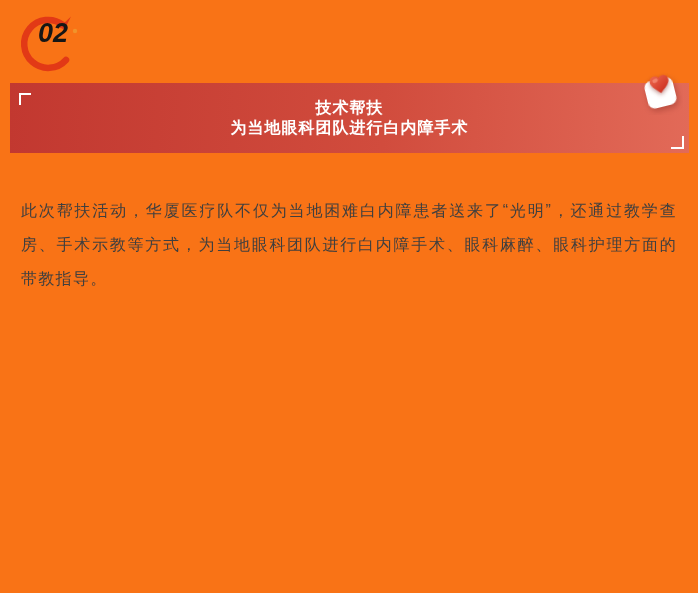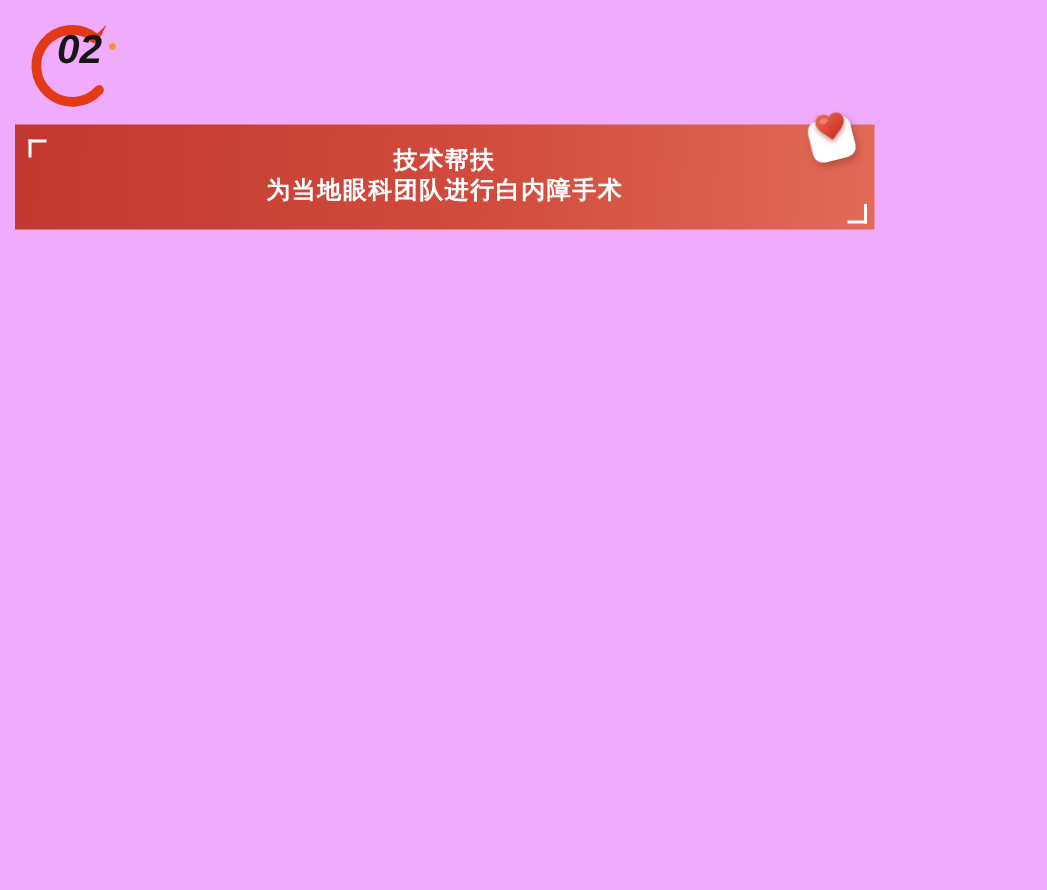--- a/index.html
+++ b/index.html
@@ -1,30 +1,30 @@
 <!DOCTYPE html>
 <html><head>
 <meta charset="utf-8">
 <style>
   html,body{margin:0;padding:0;background:#ffffff;}
   .page{
-    position:relative;width:698px;height:593px;background:#f0abfc;
+    position:relative;width:698px;height:593px;background:#f97316;
     font-family:"Liberation Sans","DejaVu Sans",sans-serif;overflow:hidden;
   }
   
   .badge{position:absolute;left:10px;top:8px;width:80px;height:66px;}
   .badge svg{position:absolute;left:0;top:0;}
   .badge-num{
     position:absolute;left:20px;top:12px;width:46px;
     font-size:27px;font-weight:bold;font-style:italic;
     color:#161616;line-height:1;letter-spacing:0;text-align:center;
   }
   
   .banner{
-    position:absolute;left:10px;top:83px;width:573px;height:70px;
+    position:absolute;left:10px;top:83px;width:679px;height:70px;
     background:linear-gradient(93deg,#c23830 0%,#d14c3d 55%,#e26a58 100%);
     color:#ffffff;text-align:center;box-sizing:border-box;padding-top:15px;
   }
   .banner-line{
     font-size:16px;font-weight:bold;line-height:20px;letter-spacing:1px;
   }
   .br-tl{
     position:absolute;left:9px;top:10px;width:10px;height:10px;
     border-left:2.5px solid #ffffff;border-top:2.5px solid #ffffff;
   }
@@ -80,15 +80,16 @@
         </g>
         <g transform="translate(11,6) rotate(-10 11 10) scale(0.95)" style="filter:drop-shadow(0 2px 2px rgba(120,20,10,0.45));">
           <path d="M12 21.35l-1.45-1.32C5.4 15.36 2 12.28 2 8.5 2 5.42 4.42 3 7.5 3c1.74 0 3.41.81 4.5 2.09C13.09 3.81 14.76 3 16.5 3 19.58 3 22 5.42 22 8.5c0 3.78-3.4 6.86-8.55 11.54L12 21.35z" fill="url(#hg)"></path>
           <ellipse cx="8" cy="7.5" rx="3" ry="2" fill="#f58a73" opacity="0.85" transform="rotate(-18 8 7.5)"></ellipse>
         </g>
       </svg>
     </div>
   </div>
 
   <div class="article">
+    <p>此次帮扶活动，华厦医疗队不仅为当地困难白内障患者送来了“光明”，还通过教学查房、手术示教等方式，为当地眼科团队进行白内障手术、眼科麻醉、眼科护理方面的带教指导。</p>
   </div>
 
 </div>
 
 </body></html>

